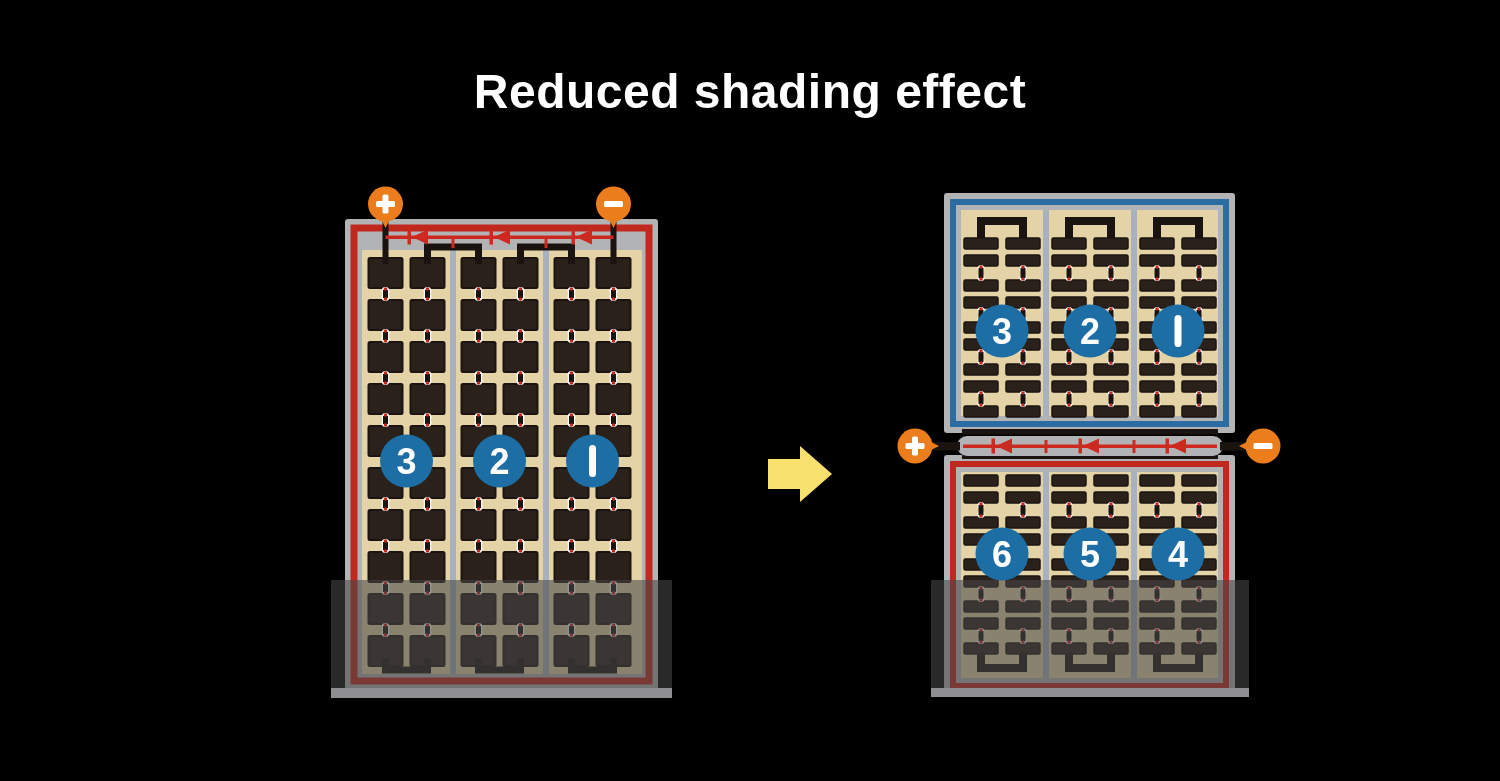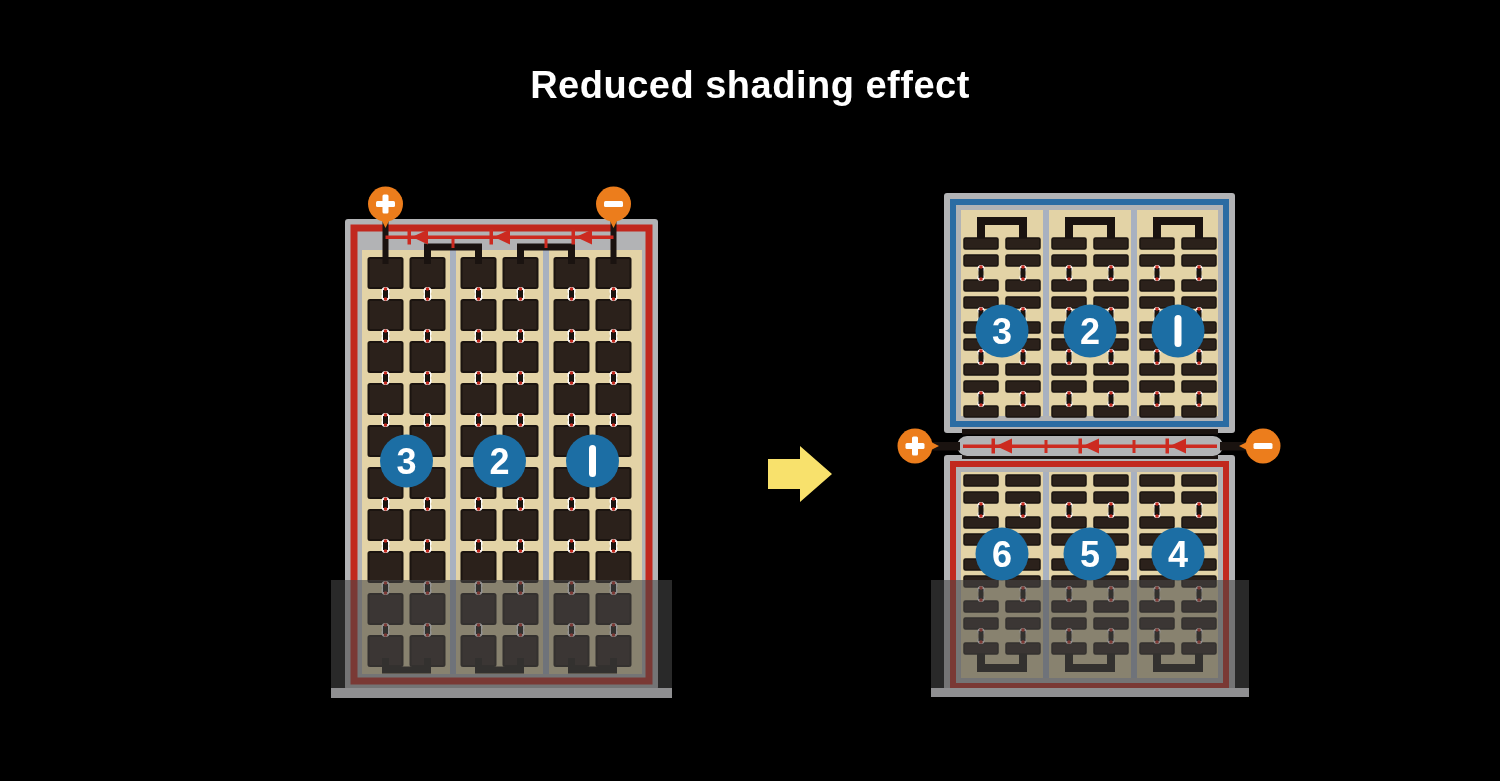--- a/index.html
+++ b/index.html
@@ -2,21 +2,21 @@
 <html><head>
 <meta charset="utf-8">
 <style>
   html,body{margin:0;padding:0;background:#000;}
   .stage{
     position:relative;width:1500px;height:781px;background:#000;
     overflow:hidden;font-family:"Liberation Sans",sans-serif;
   }
   .title{
     position:absolute;left:0;top:64px;width:100%;text-align:center;
-    color:#fff;font-size:38px;font-weight:bold;letter-spacing:.5px;
+    color:#fff;font-size:48px;font-weight:bold;letter-spacing:.5px;
   }
   svg{position:absolute;left:0;top:0;}
   svg text{font-family:"Liberation Sans",sans-serif;}
 </style>
 </head>
 <body>
 
 <div class="stage">
   <div class="title">Reduced shading effect</div>
   <svg id="diagram" width="1500" height="781" viewBox="0 0 1500 781">

